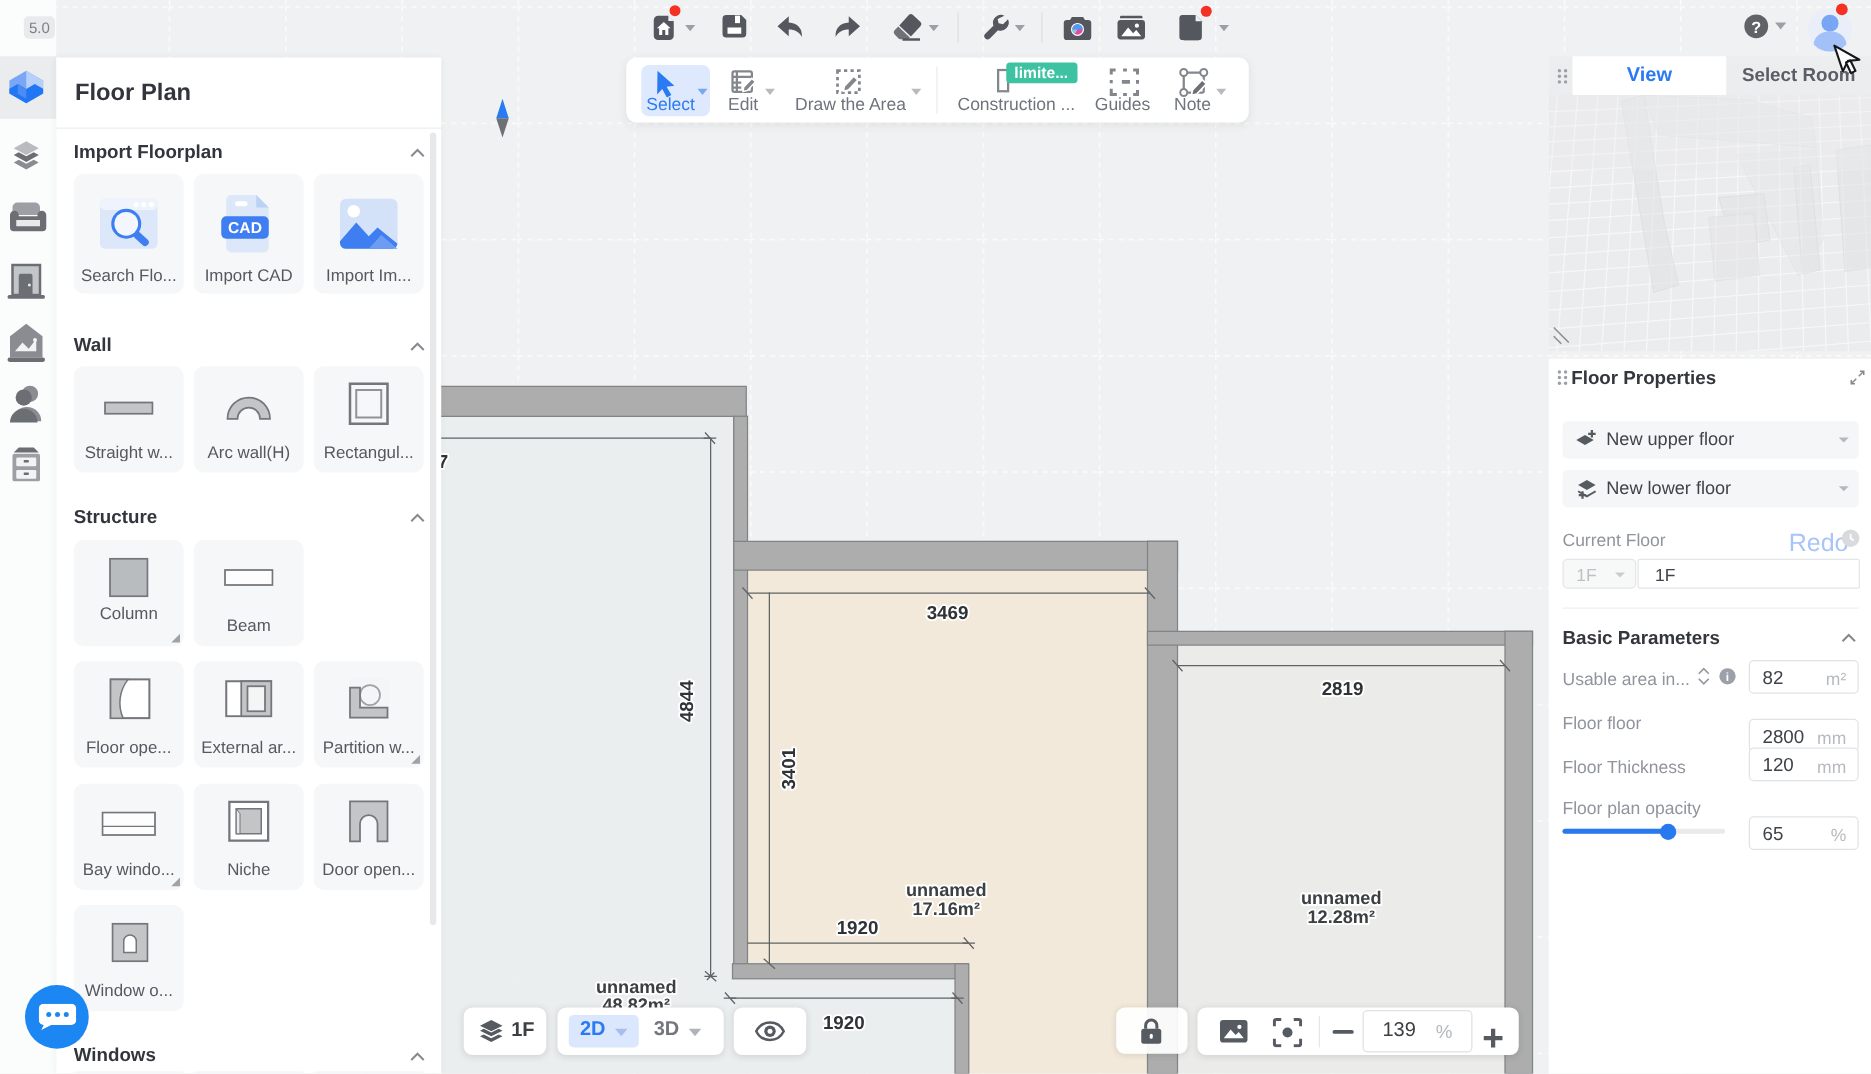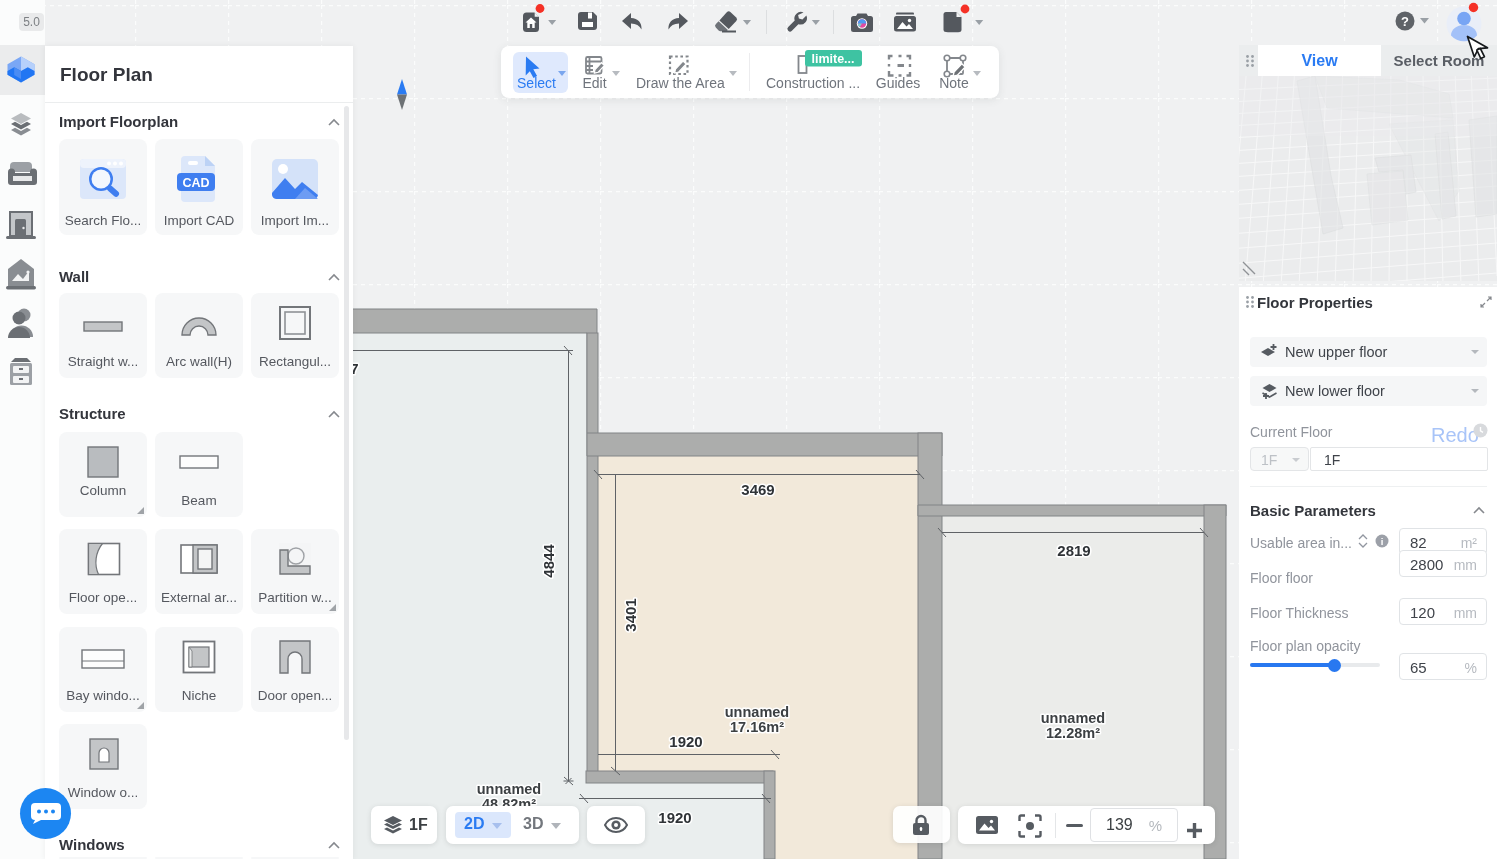--- a/index.html
+++ b/index.html
@@ -528,21 +528,21 @@
       <svg class="abs" style="left:136px;top:247px;" width="14" height="14" viewBox="0 0 14 14">
         <circle cx="7" cy="7" r="6.5" fill="#9ca0a8"></circle>
         <text x="7" y="10.5" font-size="9.5" font-weight="bold" fill="#fff" text-anchor="middle" font-family="Liberation Sans,sans-serif">i</text>
       </svg>
       <div class="rp-input" style="top:241px;">
           <div class="v">82</div>
           <div class="u">m²</div>
         </div>
 
       <div class="rp-label" style="top:283px;">Floor floor</div>
-      <div class="rp-input" style="top:263px;">
+      <div class="rp-input" style="top:288px;">
           <div class="v">2800</div>
           <div class="u">mm</div>
         </div>
 
       <div class="rp-label" style="top:318px;">Floor Thickness</div>
       <div class="rp-input" style="top:311px;">
           <div class="v">120</div>
           <div class="u">mm</div>
         </div>
 

